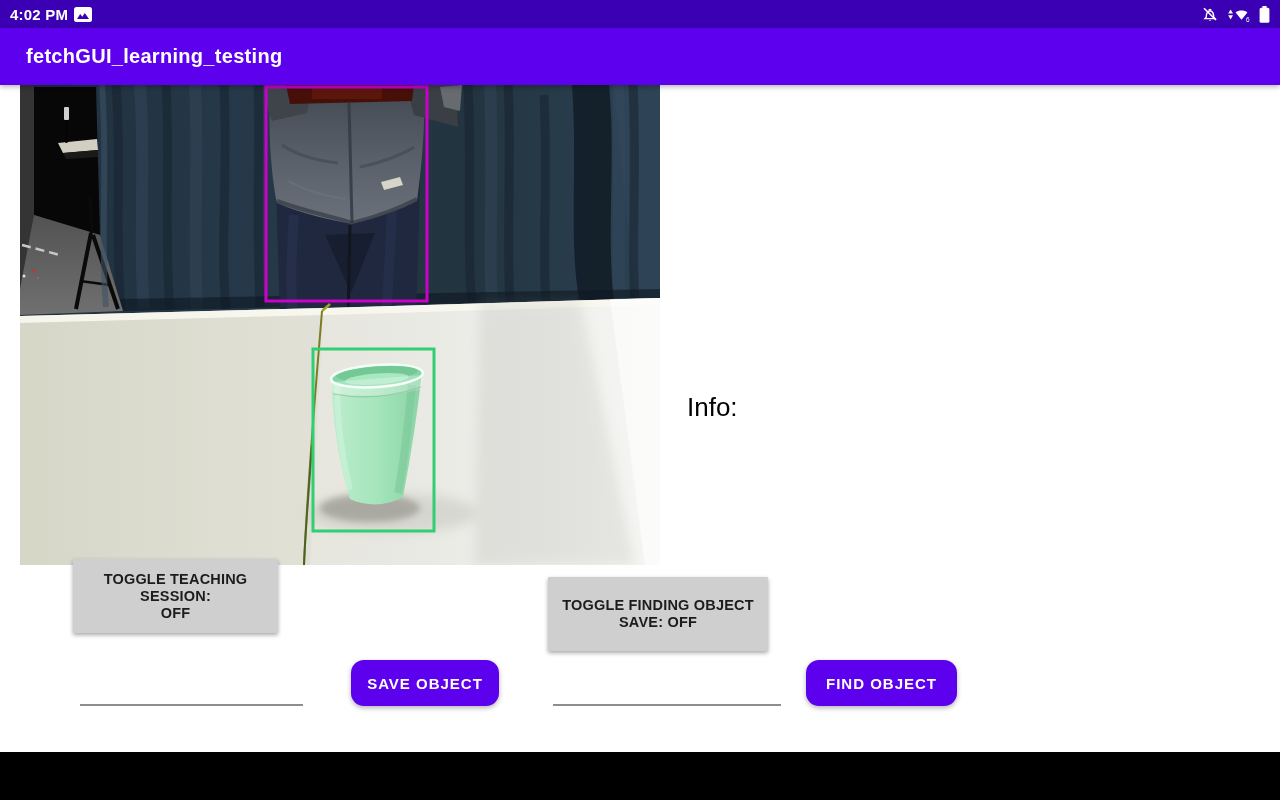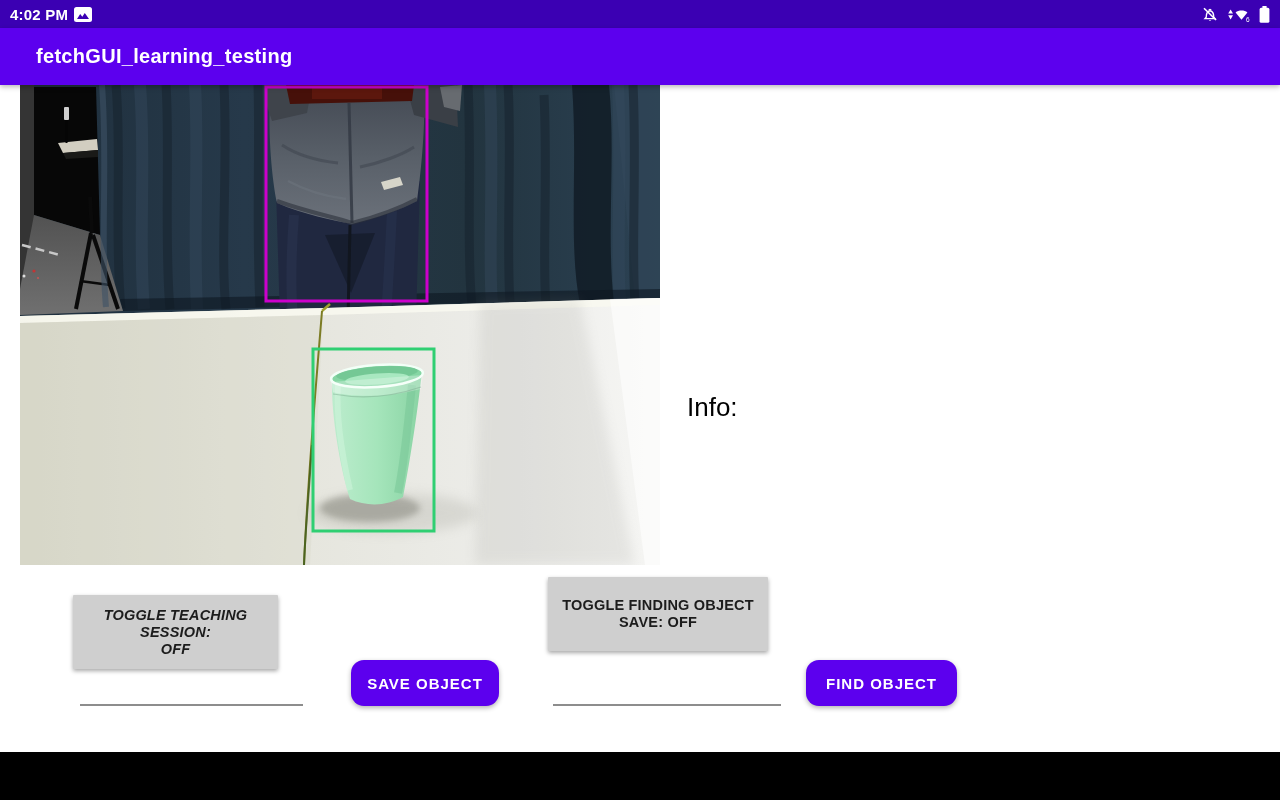--- a/index.html
+++ b/index.html
@@ -13,37 +13,37 @@
     display:flex;align-items:center;justify-content:space-between;
     padding:0 10px;box-sizing:border-box;color:#fff;
   }
   .status-left{display:flex;align-items:center;gap:6px;}
   .status-time{font-size:15px;font-weight:bold;letter-spacing:.2px;}
   .status-right{display:flex;align-items:center;gap:8px;}
   .status-right svg,.status-left svg{display:block;}
   
   .app-bar{
     position:absolute;left:0;top:28px;width:1280px;height:57px;background:#5C00EE;
-    display:flex;align-items:center;padding-left:36px;box-sizing:border-box;
+    display:flex;align-items:center;padding-left:26px;box-sizing:border-box;
     box-shadow:0 2px 5px rgba(0,0,0,0.28);z-index:5;
   }
   .app-title{color:#ffffff;font-size:20px;font-weight:bold;letter-spacing:.3px;}
   
   .camera-view{position:absolute;left:20px;top:85px;width:640px;height:480px;}
   
   .info-label{position:absolute;left:687px;top:391px;font-size:26px;line-height:32px;color:#000;}
   
   .btn{position:absolute;border:none;cursor:pointer;font-family:"Liberation Sans",sans-serif;}
   .toggle-btn{
     background:#cfcfcf;color:#1c1c1c;font-weight:600;font-size:14.5px;line-height:17px;
     letter-spacing:.2px;text-align:center;border-radius:1px;
     box-shadow:0 2px 4px rgba(0,0,0,0.35);
     display:flex;flex-direction:column;justify-content:center;align-items:center;
   }
-  .btn-toggle-teach{left:73px;top:595px;width:205px;height:74px;font-style:italic;}
+  .btn-toggle-teach{left:73px;top:559px;width:205px;height:74px;}
   .btn-toggle-find{left:548px;top:577px;width:220px;height:74px;}
   .primary-btn{
     background:#5C00EE;color:#ffffff;font-weight:700;font-size:15px;letter-spacing:1px;
     border-radius:13px;box-shadow:0 2px 5px rgba(0,0,0,0.3);text-align:center;
   }
   .btn-save{left:351px;top:660px;width:148px;height:46px;}
   .btn-find{left:806px;top:660px;width:151px;height:46px;}
   
   .edit-text{
     position:absolute;height:32px;background:transparent;border:none;outline:none;

